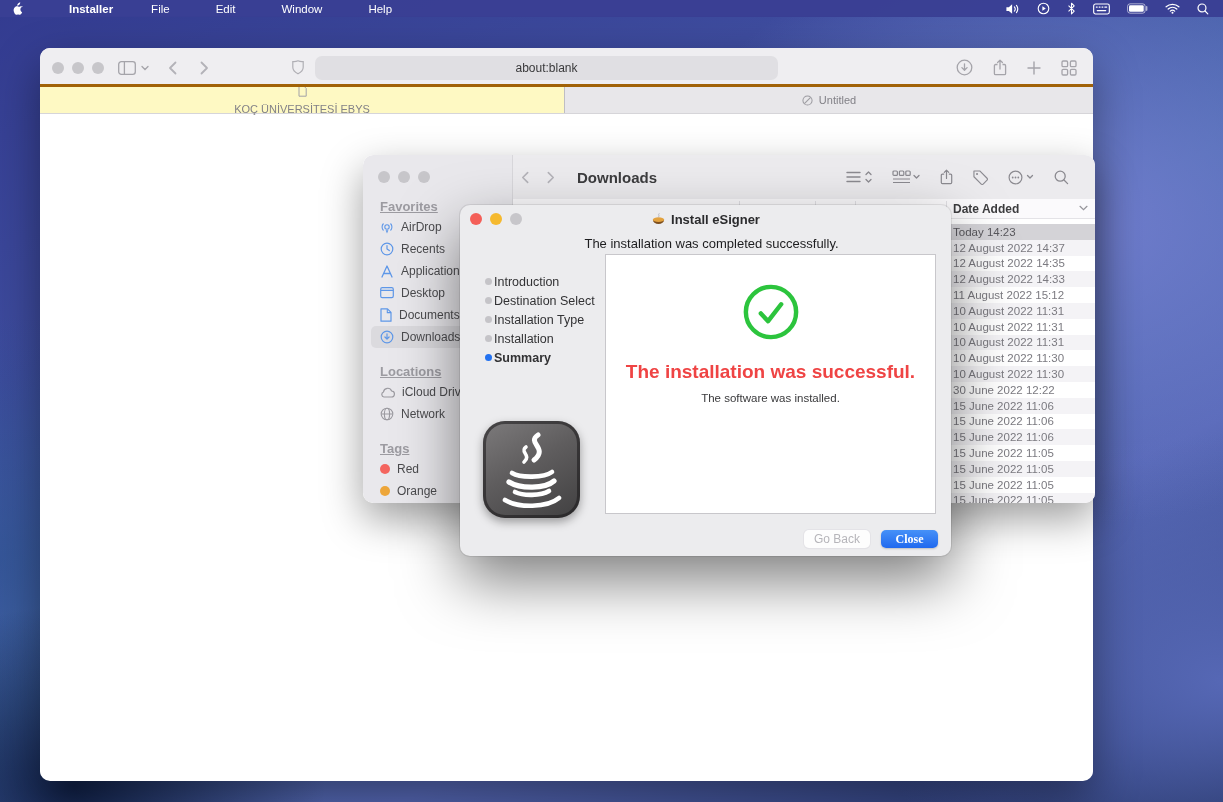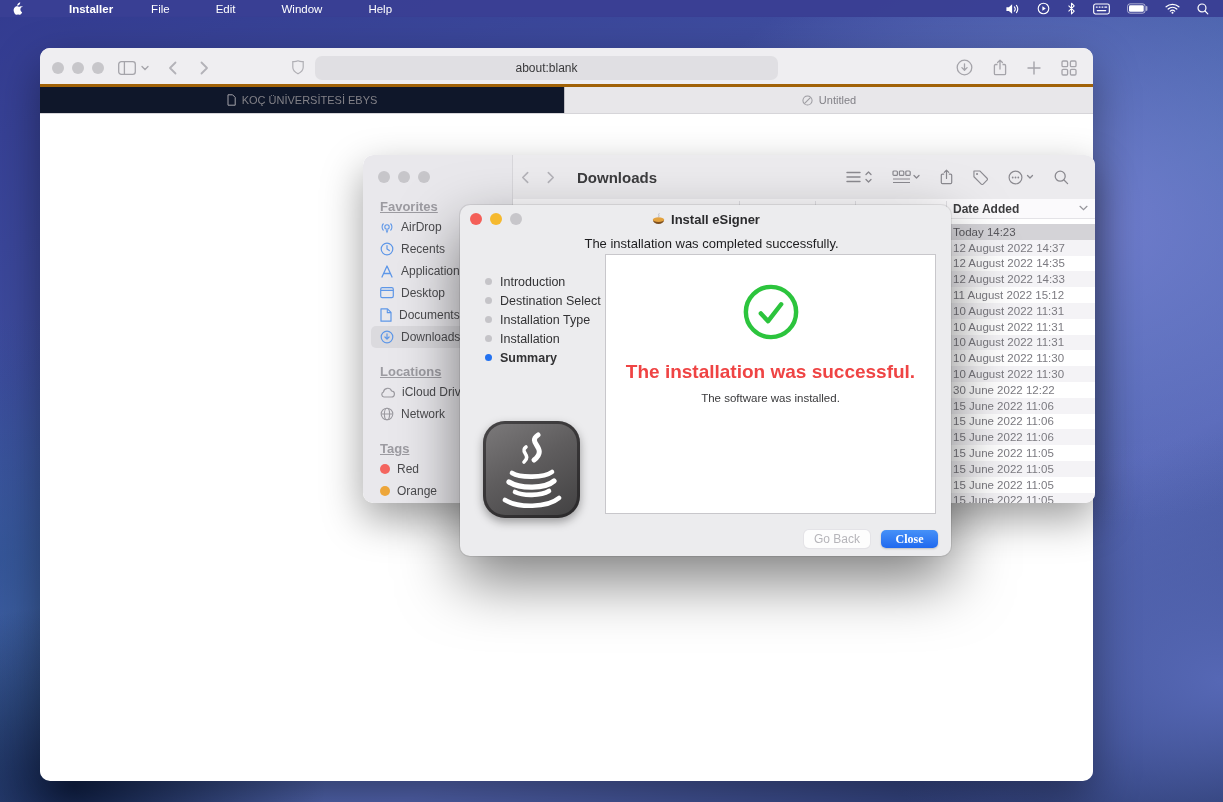--- a/index.html
+++ b/index.html
@@ -47,21 +47,21 @@
   .s-lights { position:absolute; left:12px; top:14px; display:flex; gap:8px; }
   .s-icn { color:#a5a4aa; }
   .s-addr {
     position:absolute; left:275px; top:8px; width:463px; height:24px;
     background:#e0dfe3; border-radius:7px; display:flex; align-items:center; justify-content:center;
     font-size:12px; color:#39393b;
   }
   .s-right { position:absolute; right:16px; top:0; height:39px; display:flex; align-items:center; gap:20px; }
   .s-tabbar { height:27px; display:flex; background:#e8e7ea; border-bottom:1px solid #d6d5d9; font-size:11px; color:#828187; }
   .s-tab { display:flex; align-items:center; justify-content:center; gap:6px; height:100%; }
-  .s-tab1 { width:525px; background:#0f172a; border-right:1px solid #bfbec3; }
+  .s-tab1 { width:525px; background:#fef9c3; border-right:1px solid #bfbec3;flex-direction:column; }
   .s-tab2 { flex:1; background:#e8e7ea; }
   .s-content { height:666px; background:#fff; border-radius:0 0 10px 10px; }
 
   
   .finder {
     left:363px; top:155px; width:732px; height:348px;
     background:#fff; border-radius:10px; z-index:2;
     box-shadow:0 16px 40px rgba(0,0,0,.38);
     overflow:hidden;
   }
@@ -94,21 +94,21 @@
   .installer {
     left:460px; top:205px; width:491px; height:351px;
     background:#ececee; border-radius:10px; z-index:3;
     box-shadow:0 25px 60px rgba(0,0,0,.5), 0 0 0 1px rgba(0,0,0,.08);
   }
   .i-titlebar { height:28px; position:relative; display:flex; align-items:center; justify-content:center; }
   .i-lights { position:absolute; left:10px; top:8px; display:flex; gap:8px; }
   .i-title { display:flex; align-items:center; gap:5px; font-size:13px; font-weight:bold; color:#2b2b2d; }
   .i-heading { position:absolute; left:12px; right:0; top:31px; text-align:center; font-size:13px; color:#1d1d1f; }
   .i-steps { position:absolute; left:25px; top:67px; font-size:12.5px; color:#323234; }
-  .i-step { display:flex; align-items:center; gap:8px; height:19px; }
+  .i-step { display:flex; align-items:center; gap:2px; height:19px; }
   .i-dot { width:7px; height:7px; border-radius:50%; background:#c5c4c8; }
   .i-step.current .i-dot { background:#2372f0; }
   .i-step.current span { font-weight:bold; }
   .i-box {
     position:absolute; left:145px; top:49px; width:331px; height:260px;
     background:#fff; border:1px solid #c8c7cb; text-align:center;
   }
   .i-check { margin:28px auto 0; width:58px; height:58px; }
   .i-result-title { margin-top:20px; font-size:19px; font-weight:bold; color:#ef4444; }
   .i-result-sub { margin-top:9px; font-size:11.5px; color:#3a3a3c; }

